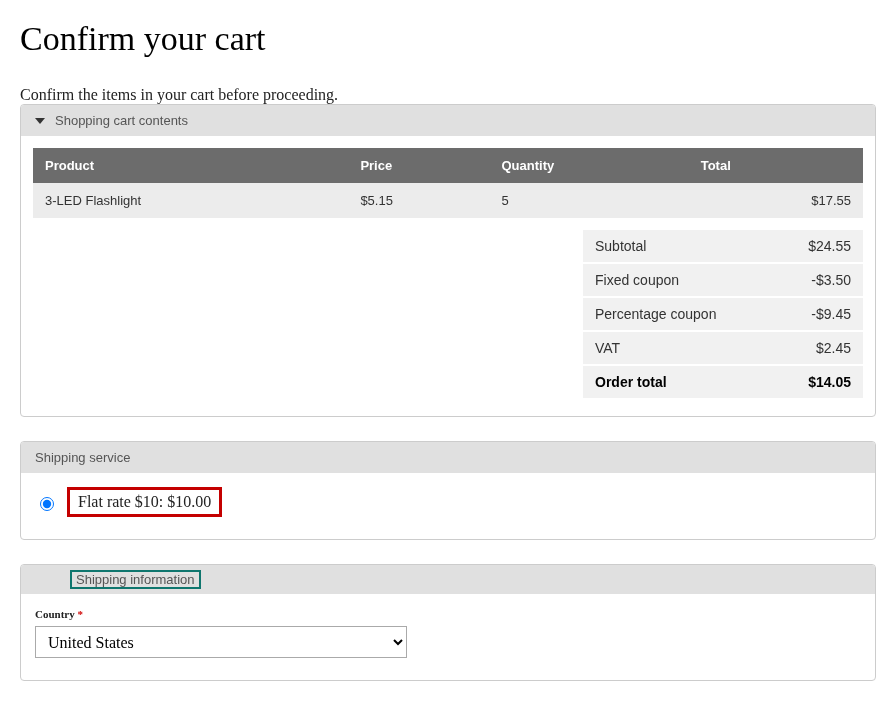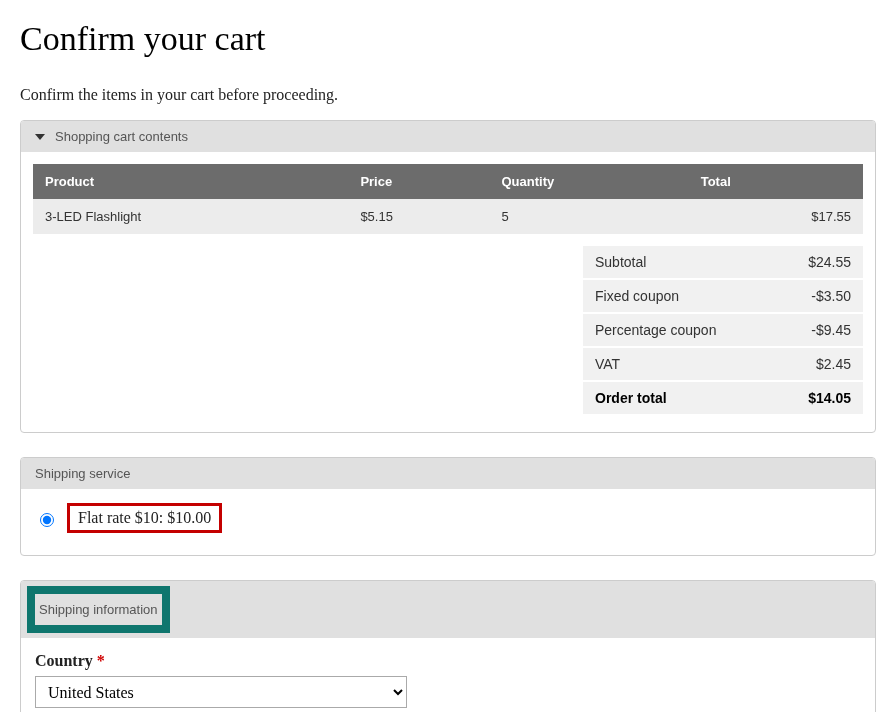--- a/index.html
+++ b/index.html
@@ -15,21 +15,20 @@
     font-family: Georgia, "Times New Roman", serif;
     font-weight: normal;
     font-size: 34px;
     margin: 0 0 28px 0;
     color: #000;
   }
   .intro {
     font-family: Georgia, "Times New Roman", serif;
     font-size: 16px;
     color: #222;
-    margin-bottom: 16px;
   }
   .panel {
     border: 1px solid #ccc;
     border-radius: 4px;
     background: #fff;
     margin-bottom: 24px;
     overflow: hidden;
   }
   .panel-head {
     background: #e0e0e0;
@@ -102,27 +101,28 @@
     gap: 10px;
   }
   .hl-box {
     border: 3px solid #c40000;
     padding: 3px 8px;
     display: inline-block;
     font-family: Georgia, "Times New Roman", serif;
     font-size: 16px;
   }
   .hl-head {
-    border: 8px solid #0f766e;
-    padding: 8px 4px;
+    border: 2px solid #0f766e;
+    padding: 0 4px;
     display: inline-block;
+    margin-left: 43px;
   }
   .field-label {
     font-family: Georgia, "Times New Roman", serif;
-    font-size: 16px;
+    font-size: 11px;
     font-weight: bold;
     margin-bottom: 6px;
   }
   .req { color: #d00000; }
   select.country {
     width: 372px;
     height: 32px;
     border: 1px solid #aaa;
     font-family: Georgia, "Times New Roman", serif;
     font-size: 16px;

